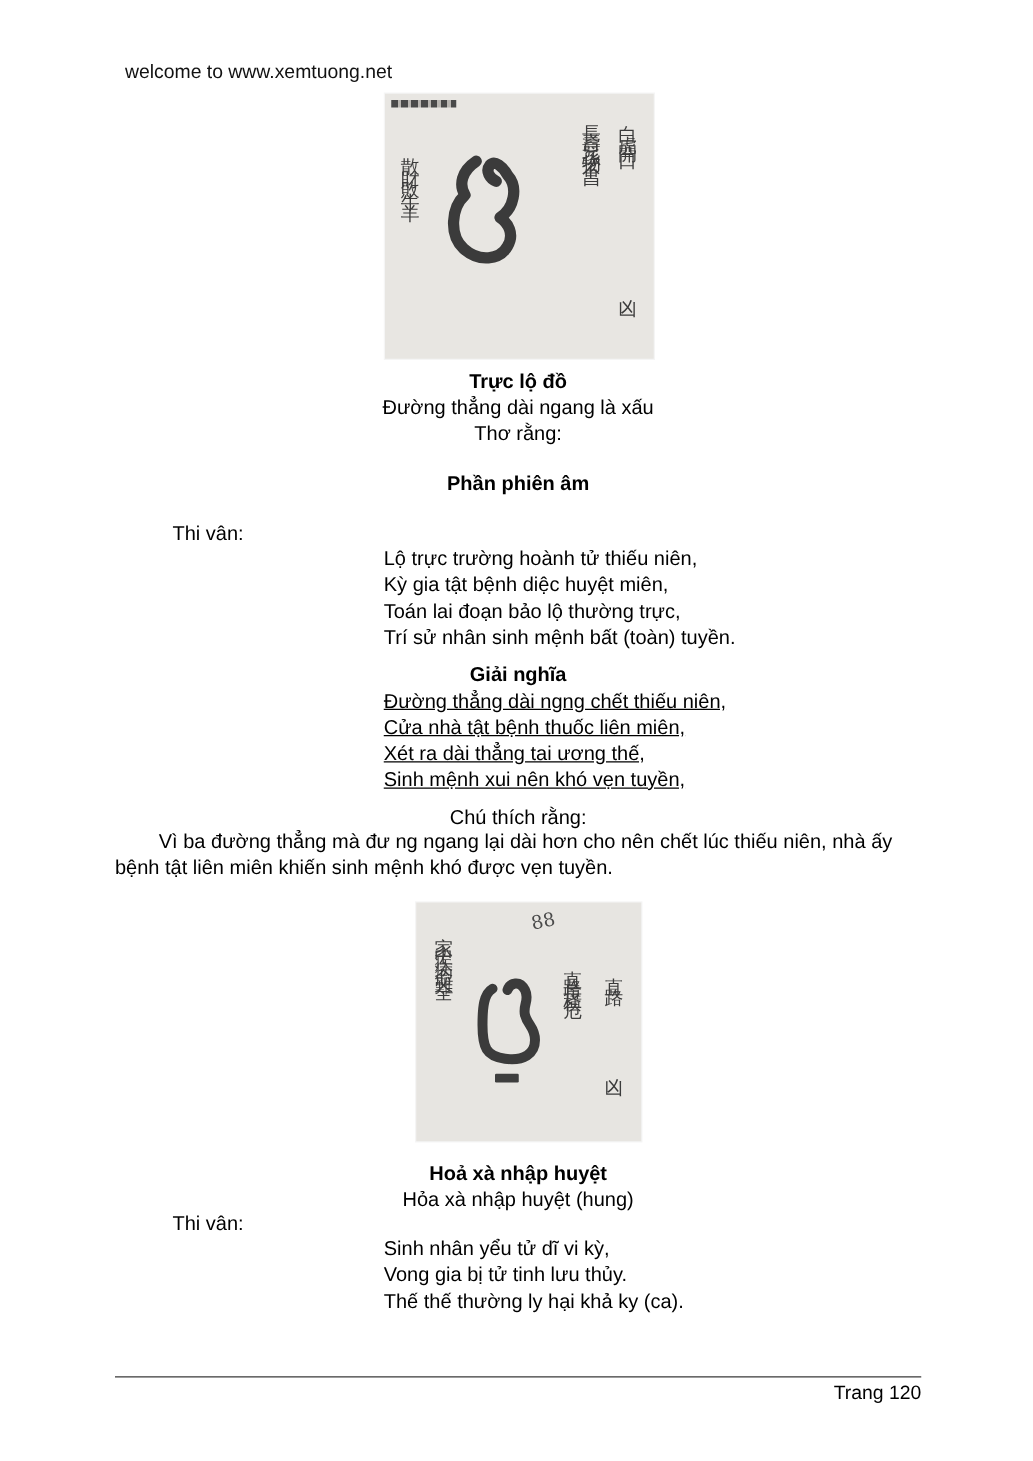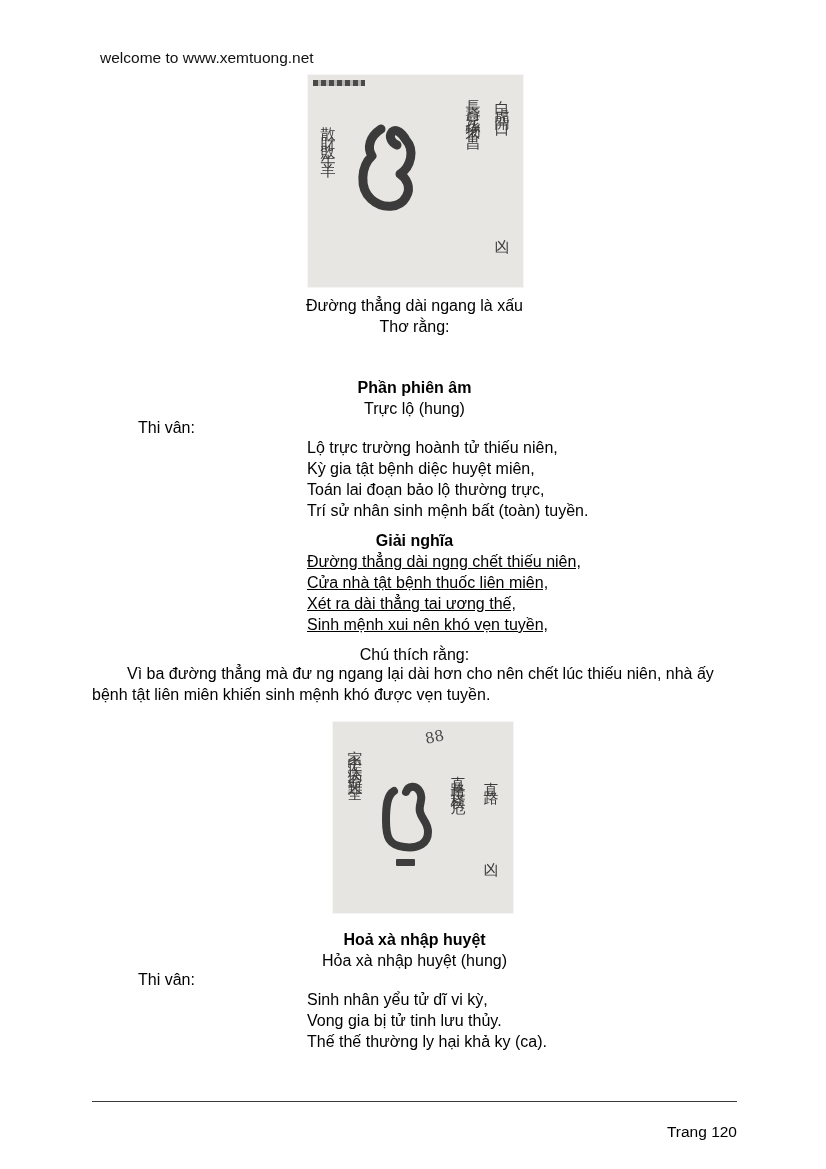--- a/index.html
+++ b/index.html
@@ -30,48 +30,48 @@
   
   .tblock{position:absolute;left:92px;width:645px;line-height:21px;}
   .center{text-align:center;}
   .b{font-weight:bold;}
   .label-left{position:absolute;left:138px;line-height:21px;}
   .poem{position:absolute;left:307px;line-height:21px;}
   .gn{position:absolute;left:307px;line-height:21px;}
   .para{position:absolute;left:92px;width:648px;line-height:20.5px;text-indent:35px;}
 
   .rule{position:absolute;top:1101px;left:92px;width:645px;border-top:1.5px solid #3a3a3a;}
-  .pagenum{position:absolute;top:1106px;left:92px;width:645px;text-align:right;font-size:15.5px;margin-top:17px;}
+  .pagenum{position:absolute;top:1106px;left:92px;width:645px;text-align:right;font-size:15.5px;}
 </style>
 </head>
 <body>
 
 <div class="page">
 
   <div class="hdr">welcome to www.xemtuong.net</div>
 
   <div class="scan scan1">
     <div class="strip"></div>
     <div class="vcol" style="top:13px;right:11px;">白虎開口</div>
     <div class="vcol" style="top:152px;right:11px;">凶</div>
     <div class="vcol tight" style="top:13px;right:40px;">長壽兒孫物不昌</div>
     <svg class="shape-svg" style="top:46px;left:46px;" width="82" height="106" viewBox="0 0 82 106">
       <path d="M27,8 C15,16 13,27 18,35 C7,45 5,67 17,78 C29,89 46,87 52,76 C58,66 52,57 46,53 C57,46 61,29 52,19 C48,12 42,7 38,11 C34,16 38,22 43,24" fill="none" stroke="#3b3b3b" stroke-width="9" stroke-linecap="round" stroke-linejoin="round"></path>
     </svg>
     <div class="vcol" style="top:40px;left:10px;letter-spacing:9px;">散財敗牛羊</div>
   </div>
 
   <div class="tblock center" style="top:295px;">
+    <div class="b">Trực lộ đồ</div>
     <div>Đường thẳng dài ngang là xấu</div>
     <div>Thơ rằng:</div>
   </div>
 
   <div class="tblock center" style="top:377px;">
     <div class="b">Phần phiên âm</div>
-    <div>Trực lộ (hung)</div>
   </div>
 
   <div class="label-left" style="top:417px;">Thi vân:</div>
 
   <div class="poem" style="top:437px;">
     <div>Lộ trực trường hoành tử thiếu niên,</div>
     <div>Kỳ gia tật bệnh diệc huyệt miên,</div>
     <div>Toán lai đoạn bảo lộ thường trực,</div>
     <div>Trí sử nhân sinh mệnh bất (toàn) tuyền.</div>
   </div>

